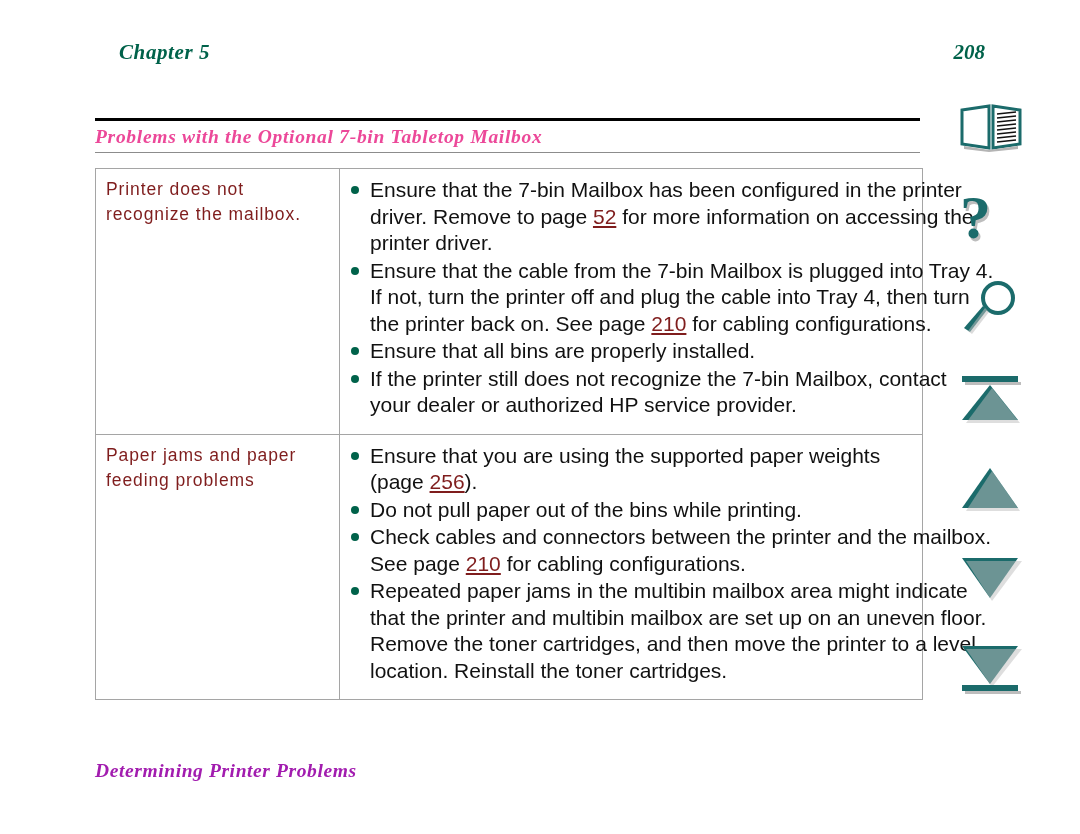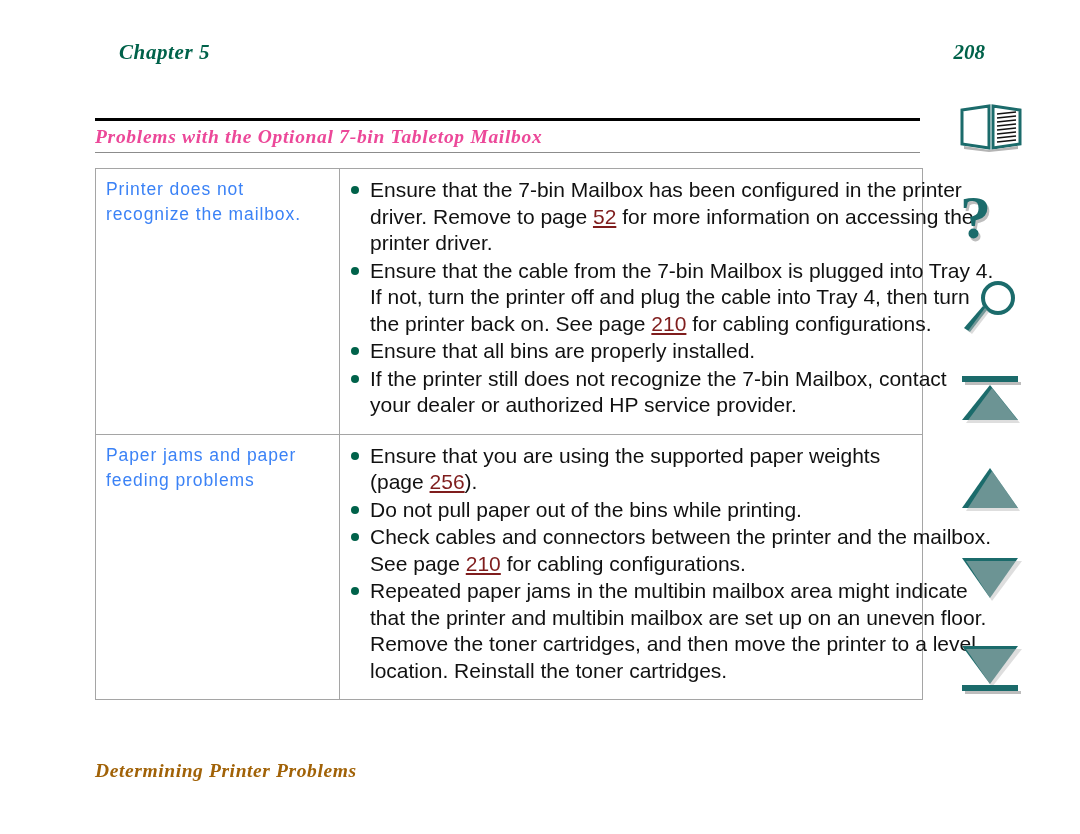--- a/index.html
+++ b/index.html
@@ -83,21 +83,21 @@
     vertical-align: top;
     padding: 0;
   }
   .tbl td.col-left  { width: 243px; }
   .tbl td.col-right { width: 582px; }
 
   .cell-label {
     font-size: 17.5px;
     letter-spacing: 0.9px;
     line-height: 25px;
-    color: #3b82f6;
+    color: #7f1d1d;
     padding: 8px 10px 14px 10px;
   }
 
   .bullets {
     padding: 8px 8px 14px 4px;
   }
   .bullet-item {
     position: relative;
     padding-left: 26px;
     margin-bottom: 1px;
@@ -153,21 +153,21 @@
   .icon-arrow { width: 64px; height: 50px; position: absolute; left: 8px; top: 4px; }
 
   
   .footer {
     position: absolute;
     left: 95px;
     top: 760px;
     font-family: "Liberation Serif", "DejaVu Serif", serif;
     font-weight: bold;
     font-style: italic;
-    color: #a16207;
+    color: #a21caf;
     font-size: 19.5px;
     letter-spacing: 0.6px;
     white-space: nowrap;
   }
 </style>
 </head>
 <body>
 
 <div class="running-head">
   <span class="rh-chapter">Chapter 5</span>

